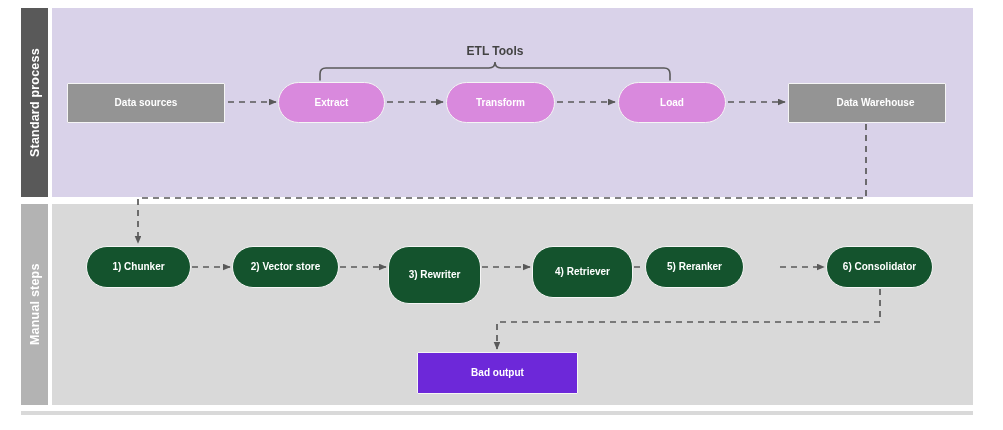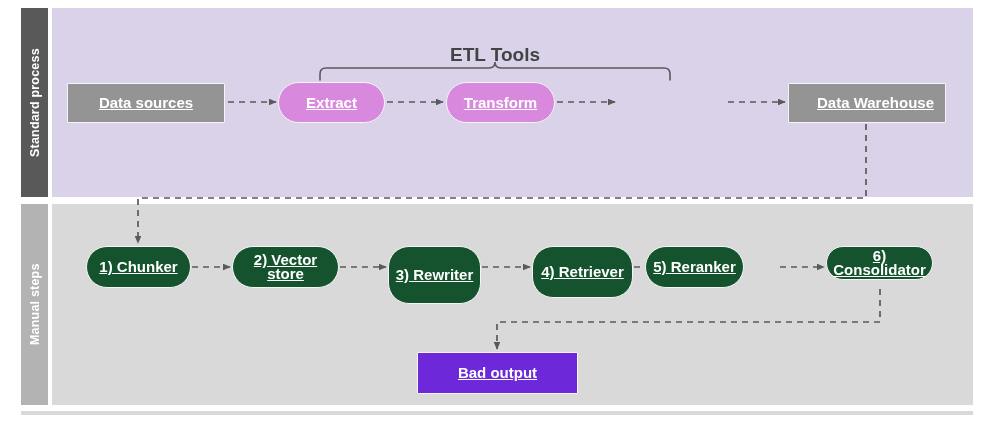--- a/index.html
+++ b/index.html
@@ -25,40 +25,39 @@
   #lane-top-body{left:52px;top:8px;width:921px;height:189px;background:#d9d2e9;}
   #lane-bottom-label{left:21px;top:204px;width:27px;height:201px;background:#b3b3b3;}
   #lane-bottom-body{left:52px;top:204px;width:921px;height:201px;background:#d9d9d9;}
   #lane-divider{position:absolute;left:21px;top:411px;width:952px;height:4px;background:#d9d9d9;}
 
   
   .node{
     position:absolute;
     display:flex;align-items:center;justify-content:center;
     text-align:center;
-    color:#ffffff;font-weight:bold;font-size:15px;
+    color:#ffffff;font-weight:bold;font-size:10px;
     line-height:14px;
     box-sizing:border-box;
     border:1.5px solid #f5f5f5;
-    text-decoration:underline;
   }
   .rect{border-radius:1px;}
   .pill{border-radius:21px;}
   .n-gray-dark{background:#949494;}
   .n-magenta{background:#d989dd;}
   .n-gray{background:#14532d;}
   .n-yellow{background:#6d28d9;}
 
   
   #wires{position:absolute;left:0;top:0;width:1003px;height:430px;pointer-events:none;}
 
   
   #etl-label{
     position:absolute;left:395px;top:44px;width:200px;
-    text-align:center;color:#434343;font-weight:bold;font-size:19px;
+    text-align:center;color:#434343;font-weight:bold;font-size:12px;
   }
 </style>
 </head>
 <body>
 
 <div id="stage">
 
   <div class="lane-body" id="lane-top-body"></div>
   <div class="lane-label" id="lane-top-label">Standard process</div>
 
@@ -102,20 +101,23 @@
   </div>
 
   <div class="node pill n-magenta" style="left:278px;top:82px;width:107px;height:41px;">
     <span>Extract</span>
   </div>
 
   <div class="node pill n-magenta" style="left:446px;top:82px;width:109px;height:41px;">
     <span>Transform</span>
   </div>
 
+  <div class="node pill n-magenta" style="left:618px;top:82px;width:108px;height:41px;">
+    <span>Load</span>
+  </div>
 
   <div class="node rect n-gray-dark" style="left:788px;top:83px;width:158px;height:40px;padding-left:17px;">
     <span>Data Warehouse</span>
   </div>
 
   <div class="node pill n-gray" style="left:86px;top:246px;width:105px;height:42px;">
     <span>1) Chunker</span>
   </div>
 
   <div class="node pill n-gray" style="left:232px;top:246px;width:107px;height:42px;padding:0 16px;">
@@ -127,21 +129,21 @@
   </div>
 
   <div class="node pill n-gray" style="left:532px;top:246px;width:101px;height:52px;">
     <span>4) Retriever</span>
   </div>
 
   <div class="node pill n-gray" style="left:645px;top:246px;width:99px;height:42px;">
     <span>5) Reranker</span>
   </div>
 
-  <div class="node pill n-gray" style="left:826px;top:246px;width:107px;height:34px;padding:4px 14px;">
+  <div class="node pill n-gray" style="left:826px;top:246px;width:107px;height:42px;padding:4px 14px;">
     <span>6) Consolidator</span>
   </div>
 
   <div class="node rect n-yellow" style="left:417px;top:352px;width:161px;height:42px;">
     <span>Bad output</span>
   </div>
 
 </div>
 
 </body></html>

